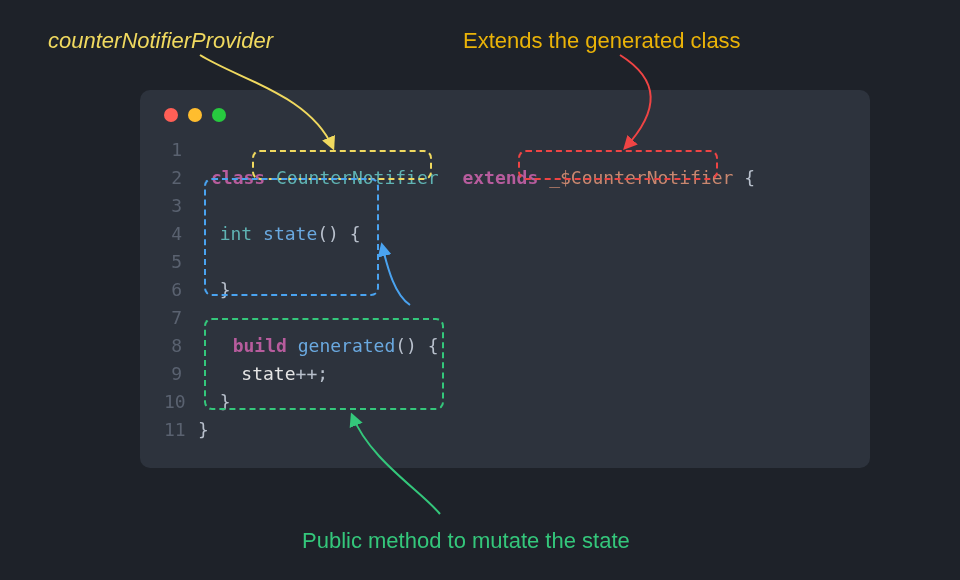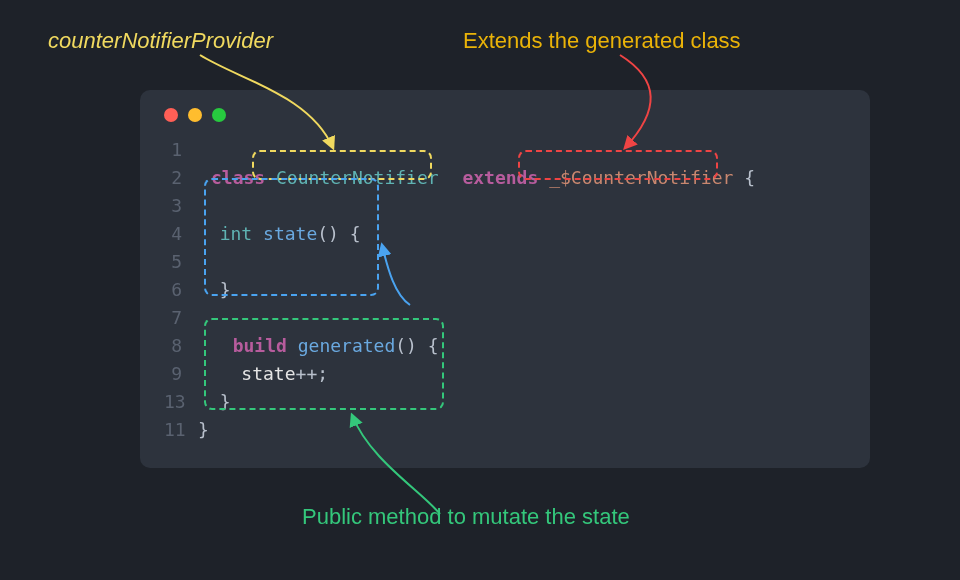--- a/index.html
+++ b/index.html
@@ -103,21 +103,21 @@
 <body>
 
 <div class="canvas">
 
   <div class="anno anno-yellow" style="left:48px; top:28px;">counterNotifierProvider</div>
 
   <div class="anno anno-red" style="left:463px; top:28px;">Extends the generated class</div>
 
   <div class="anno anno-blue" style="left:416px; top:296px;">Initialise the notifier</div>
 
-  <div class="anno anno-green" style="left:302px; top:504px;">Public method to mutate the state</div>
+  <div class="anno anno-green" style="left:302px; top:528px;">Public method to mutate the state</div>
 
   <div class="code-window">
     <div class="traffic">
       <div class="dot dot-red"></div>
       <div class="dot dot-yellow"></div>
       <div class="dot dot-green"></div>
     </div>
 
     <div class="code-body">
 
@@ -157,21 +157,21 @@
         <span class="lineno">8</span>
         <span class="code-text">  <span class="c-kw">build</span> <span class="c-fn">generated</span><span class="c-punc">() {</span></span>
       </div>
 
       <div class="code-line">
         <span class="lineno">9</span>
         <span class="code-text">    <span class="c-id">state</span><span class="c-op">++;</span></span>
       </div>
 
       <div class="code-line">
-        <span class="lineno">13</span>
+        <span class="lineno">10</span>
         <span class="code-text">  <span class="c-punc">}</span></span>
       </div>
 
       <div class="code-line">
         <span class="lineno">11</span>
         <span class="code-text"><span class="c-punc">}</span></span>
       </div>
     </div>
 
     <div class="highlight hl-yellow" style="left:112px; top:60px; width:180px; height:30px;"></div>

